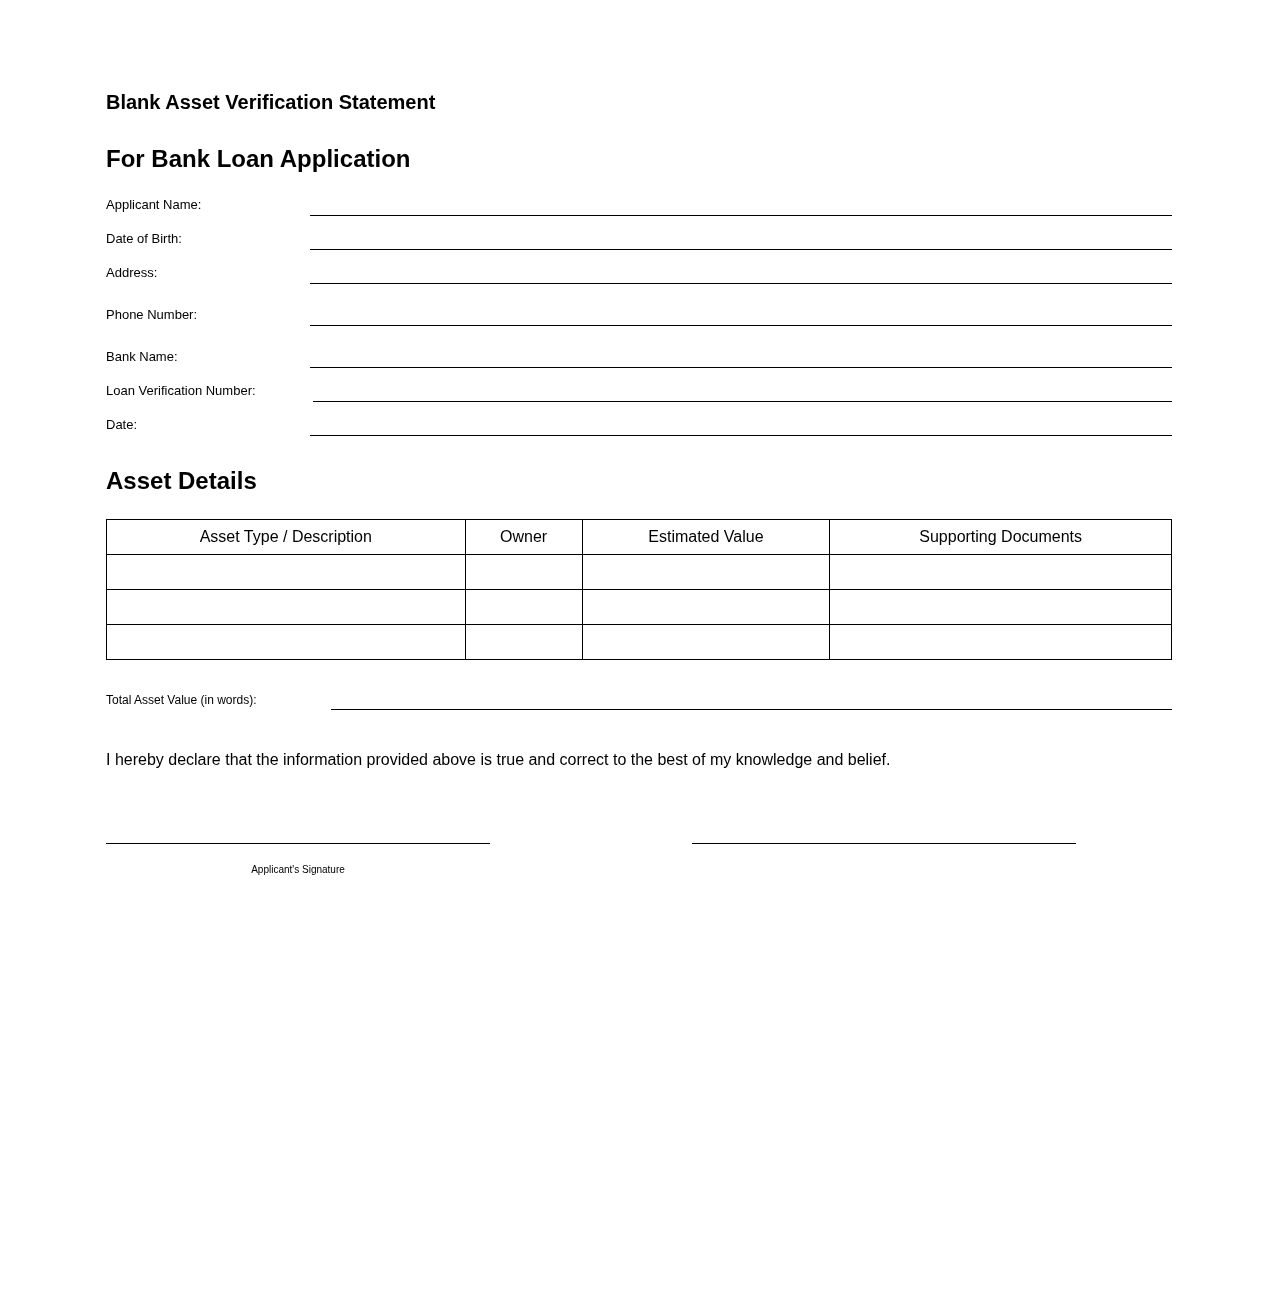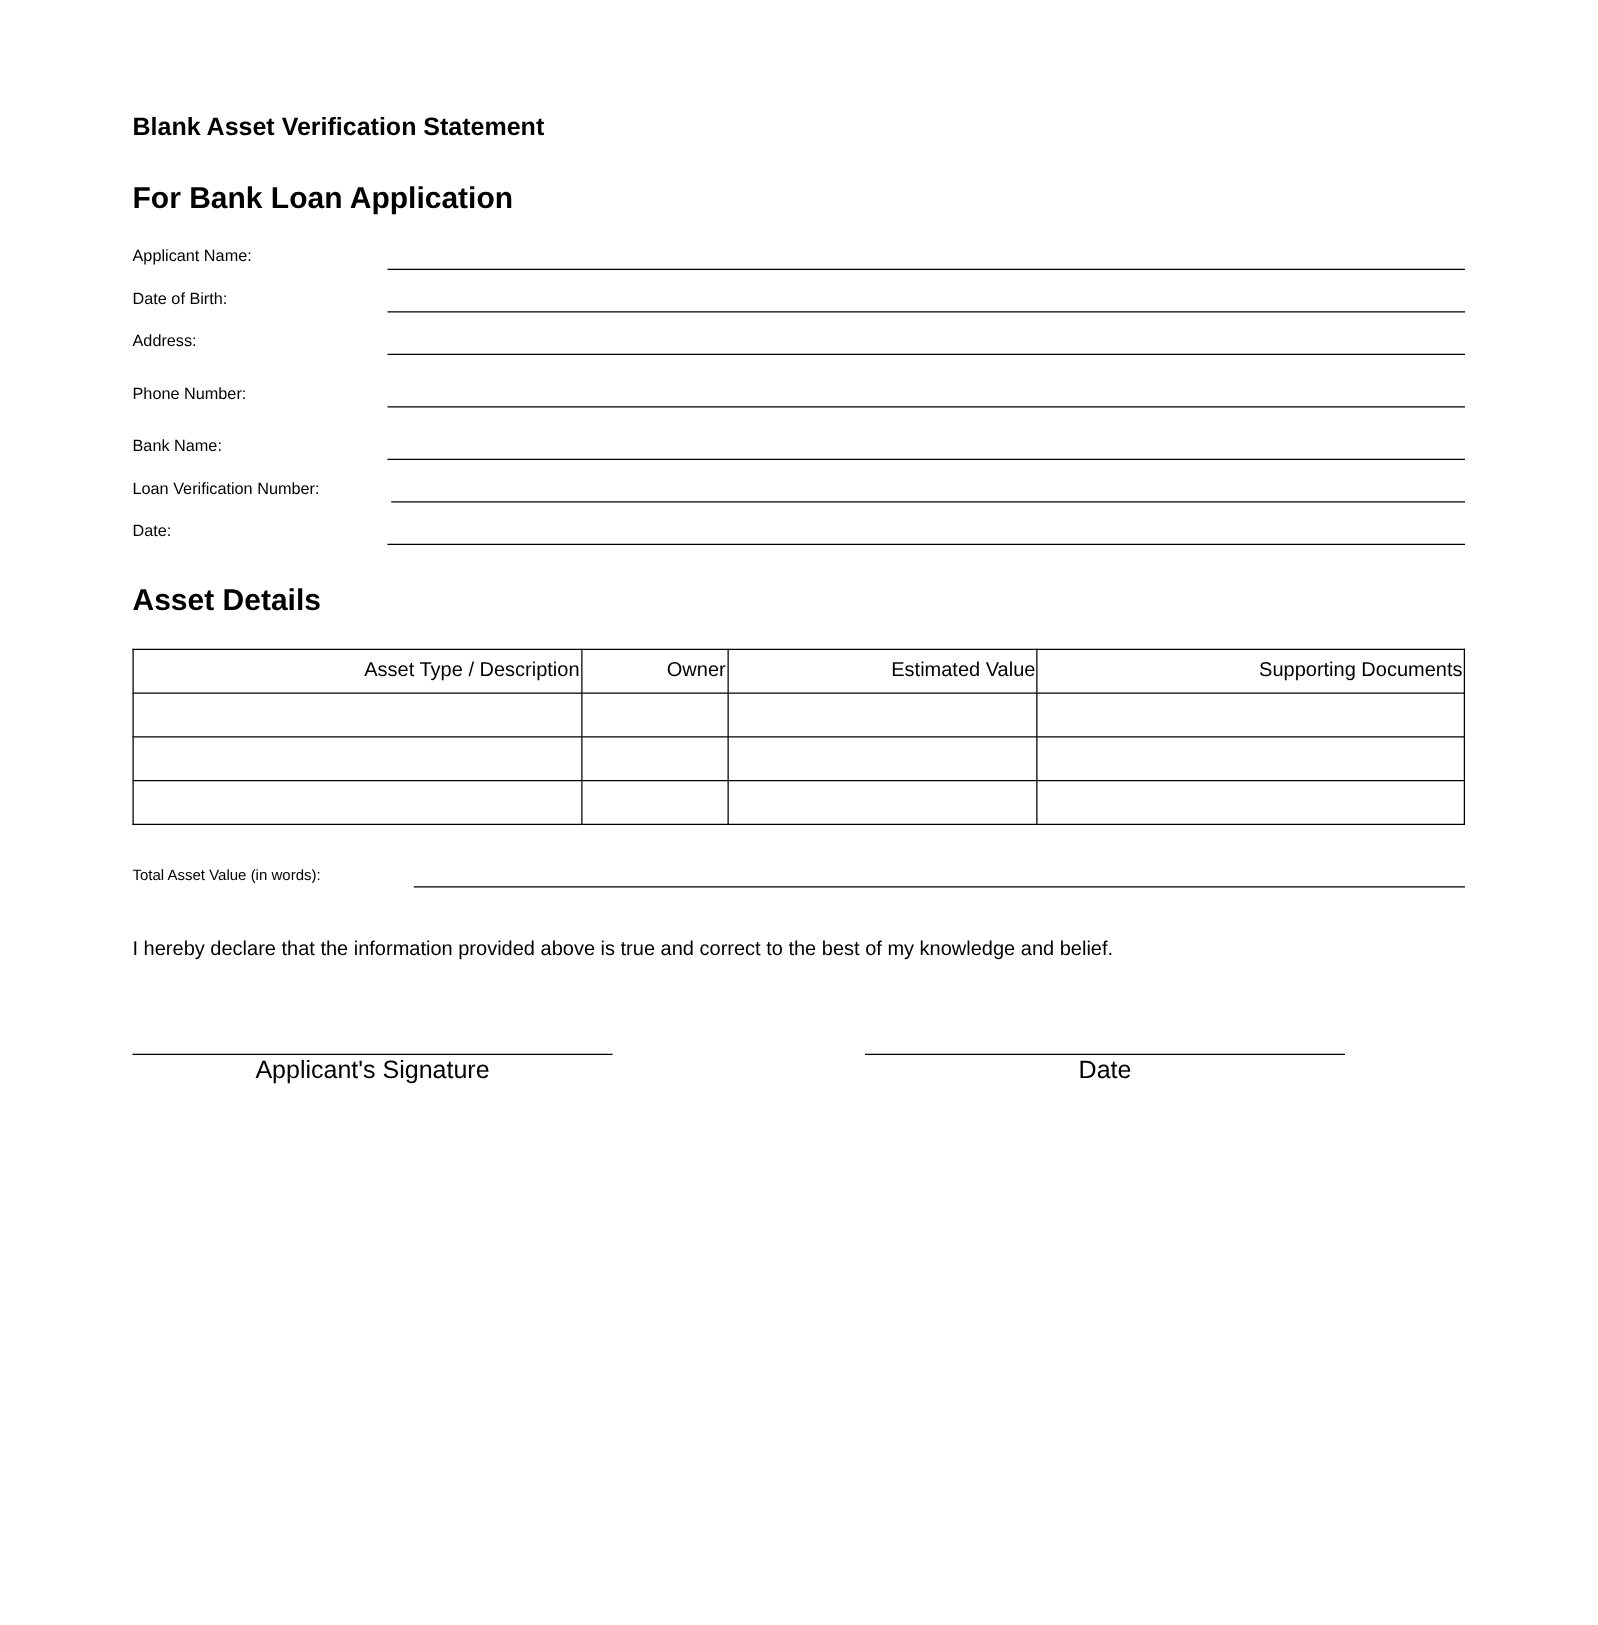--- a/index.html
+++ b/index.html
@@ -6,28 +6,28 @@
   html, body { width: 1278px; height: 1300px; background: #ffffff; }
   body { font-family: "Liberation Sans", sans-serif; color: #000; position: relative; }
   .page { position: absolute; left: 106px; top: 0; width: 1066px; }
   h1 { position: absolute; top: 82px; left: 0; font-size: 20px; font-weight: bold; line-height: 40px; white-space: nowrap; }
   h2.sub { position: absolute; top: 144px; left: 0; font-size: 24px; font-weight: bold; line-height: 30px; white-space: nowrap; }
   .field { position: absolute; left: 0; width: 1066px; height: 22px; }
   .field .lbl { position: absolute; left: 0; top: 0; font-size: 13px; line-height: 22px; white-space: nowrap; }
   .field .line { position: absolute; right: 0; bottom: 0; height: 1px; background: #000; }
   h2.sec { position: absolute; top: 466px; left: 0; font-size: 24px; font-weight: bold; line-height: 30px; }
   table { position: absolute; top: 519px; left: 0; width: 1066px; border-collapse: collapse; }
-  td, th { border: 1px solid #000; height: 35px; font-size: 16px; font-weight: normal; text-align: right; padding: 0 1px; vertical-align: middle; }
+  td, th { border: 1px solid #000; height: 35px; font-size: 16px; font-weight: normal; text-align: center; padding: 0 18px; vertical-align: middle; }
   .total { position: absolute; top: 690px; left: 0; width: 1066px; height: 20px; }
   .total .lbl { position: absolute; left: 0; top: 0; font-size: 12px; line-height: 20px; white-space: nowrap; }
   .total .line { position: absolute; left: 225px; right: 0; bottom: 0; height: 1px; background: #000; }
   .decl { position: absolute; top: 750px; left: 0; font-size: 16px; line-height: 20px; white-space: nowrap; }
   .sig { position: absolute; top: 843px; width: 384px; }
   .sig .line { height: 1px; background: #000; width: 384px; }
-  .sig .cap { text-align: center; font-size: 20px; line-height: 18px; margin-top: 3px; }
+  .sig .cap { text-align: center; font-size: 10px; line-height: 18px; margin-top: 17px; }
 </style>
 </head>
 <body>
 
 <div class="page">
   <h1>Blank Asset Verification Statement</h1>
   <h2 class="sub">For Bank Loan Application</h2>
 
   <div class="field" style="top:194px">
     <span class="lbl">Applicant Name:</span>
@@ -103,15 +103,14 @@
   </div>
 
   <p class="decl">I hereby declare that the information provided above is true and correct to the best of my knowledge and belief.</p>
 
   <div class="sig" style="left:0">
     <div class="line"></div>
     <div class="cap">Applicant's Signature</div>
   </div>
   <div class="sig" style="left:586px">
     <div class="line"></div>
-    <div class="cap">Date</div>
   </div>
 </div>
 
 </body></html>

